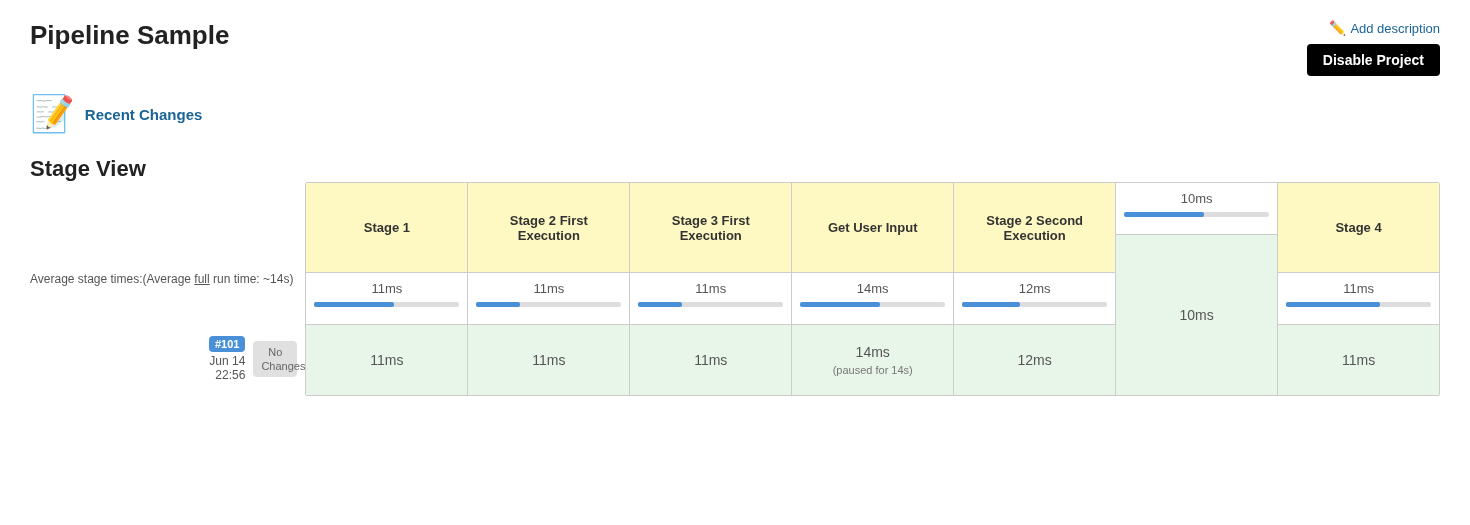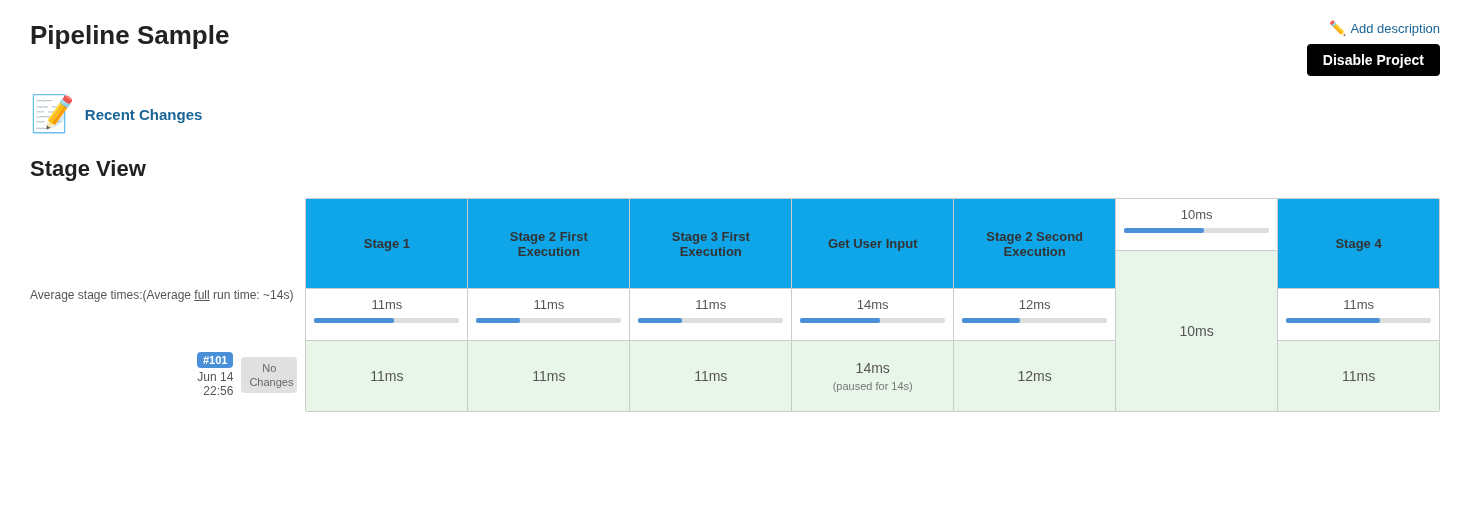--- a/index.html
+++ b/index.html
@@ -66,21 +66,20 @@
       color: #1a6496;
       font-weight: bold;
       font-size: 15px;
       text-decoration: none;
       cursor: pointer;
     }
     .stage-view-title {
       font-size: 22px;
       font-weight: bold;
       color: #222;
-      margin-bottom: 16px;
     }
     .stage-table-container {
       display: flex;
       gap: 0;
     }
     .left-labels {
       display: flex;
       flex-direction: column;
       min-width: 195px;
     }
@@ -136,21 +135,21 @@
     .stage-col {
       flex: 1;
       border-right: 1px solid #ccc;
       display: flex;
       flex-direction: column;
     }
     .stage-col:last-child {
       border-right: none;
     }
     .stage-header {
-      background: #0ea5e9;
+      background: #fef9c3;
       padding: 14px 10px;
       text-align: center;
       font-weight: bold;
       font-size: 13px;
       border-bottom: 1px solid #ccc;
       min-height: 90px;
       display: flex;
       align-items: center;
       justify-content: center;
     }
@@ -240,21 +239,21 @@
       <div class="avg-times-label">
         <span>Average stage times:</span>
         <span id="avg-line2">(Average <span style="text-decoration:underline;margin-top:48px;">full</span> run time: ~14s)</span>
       </div>
       <div class="run-label-row" style="height:70px; display:flex; align-items:center; justify-content:flex-end; padding-right:8px;">
         <div style="display:flex; flex-direction:column; align-items:flex-end;">
           <span class="run-badge">#101</span>
           <span class="run-date">Jun 14</span>
           <span class="run-date">22:56</span>
         </div>
-        <div class="no-changes-badge" style="margin-left:8px; width:56px; font-size:11px;">No Changes</div>
+        <div class="no-changes-badge" style="margin-left:8px; width:44px; font-size:11px;">No Changes</div>
       </div>
     </div>
 
     <div class="stage-grid" id="stage-grid">
     <div class="stage-col">
           <div class="stage-header">Stage 1</div>
           <div class="stage-avg-row">
             <div class="avg-time-val">11ms</div>
             <div class="progress-bar-bg">
               <div class="progress-bar-fill" style="width: 55%;"></div>

